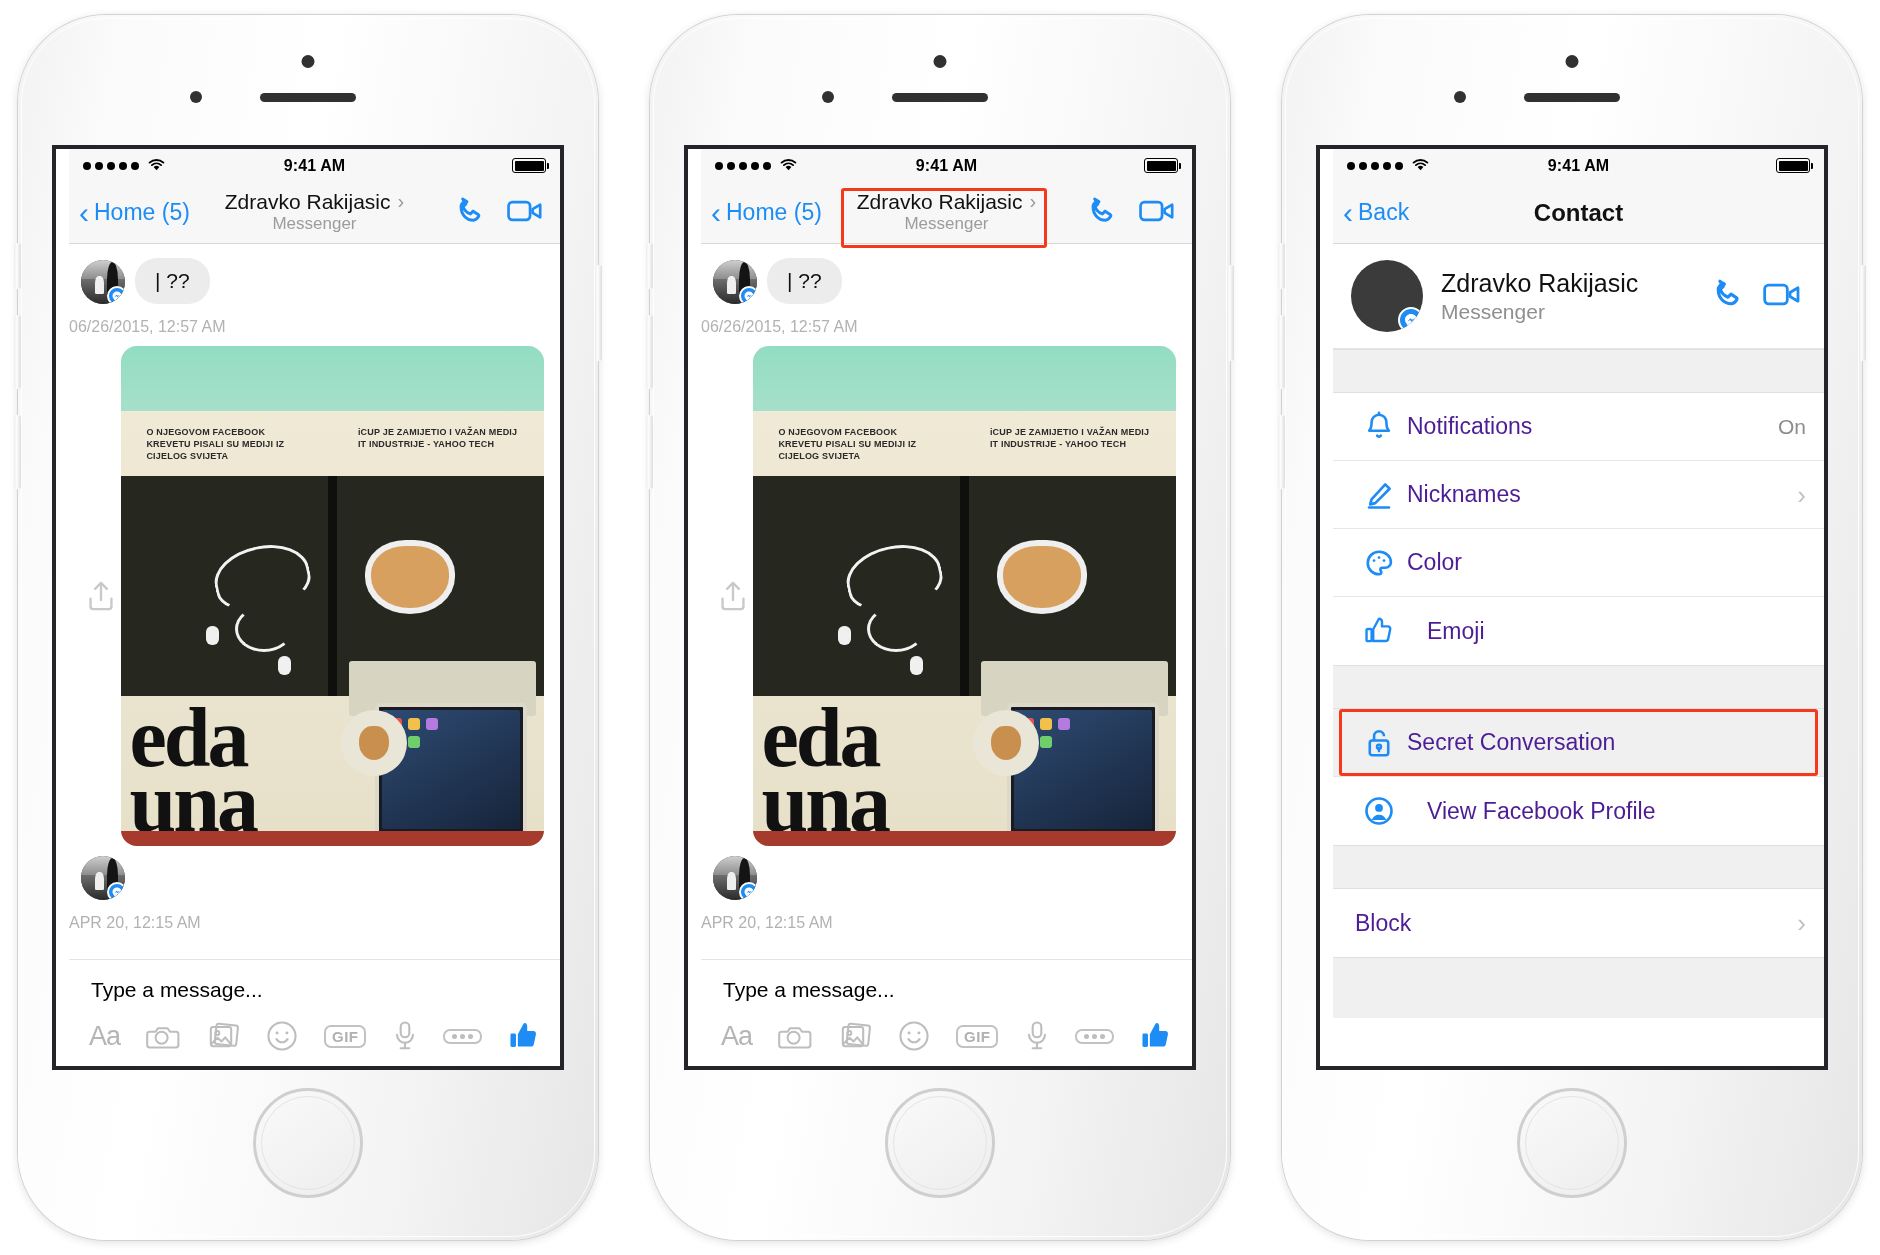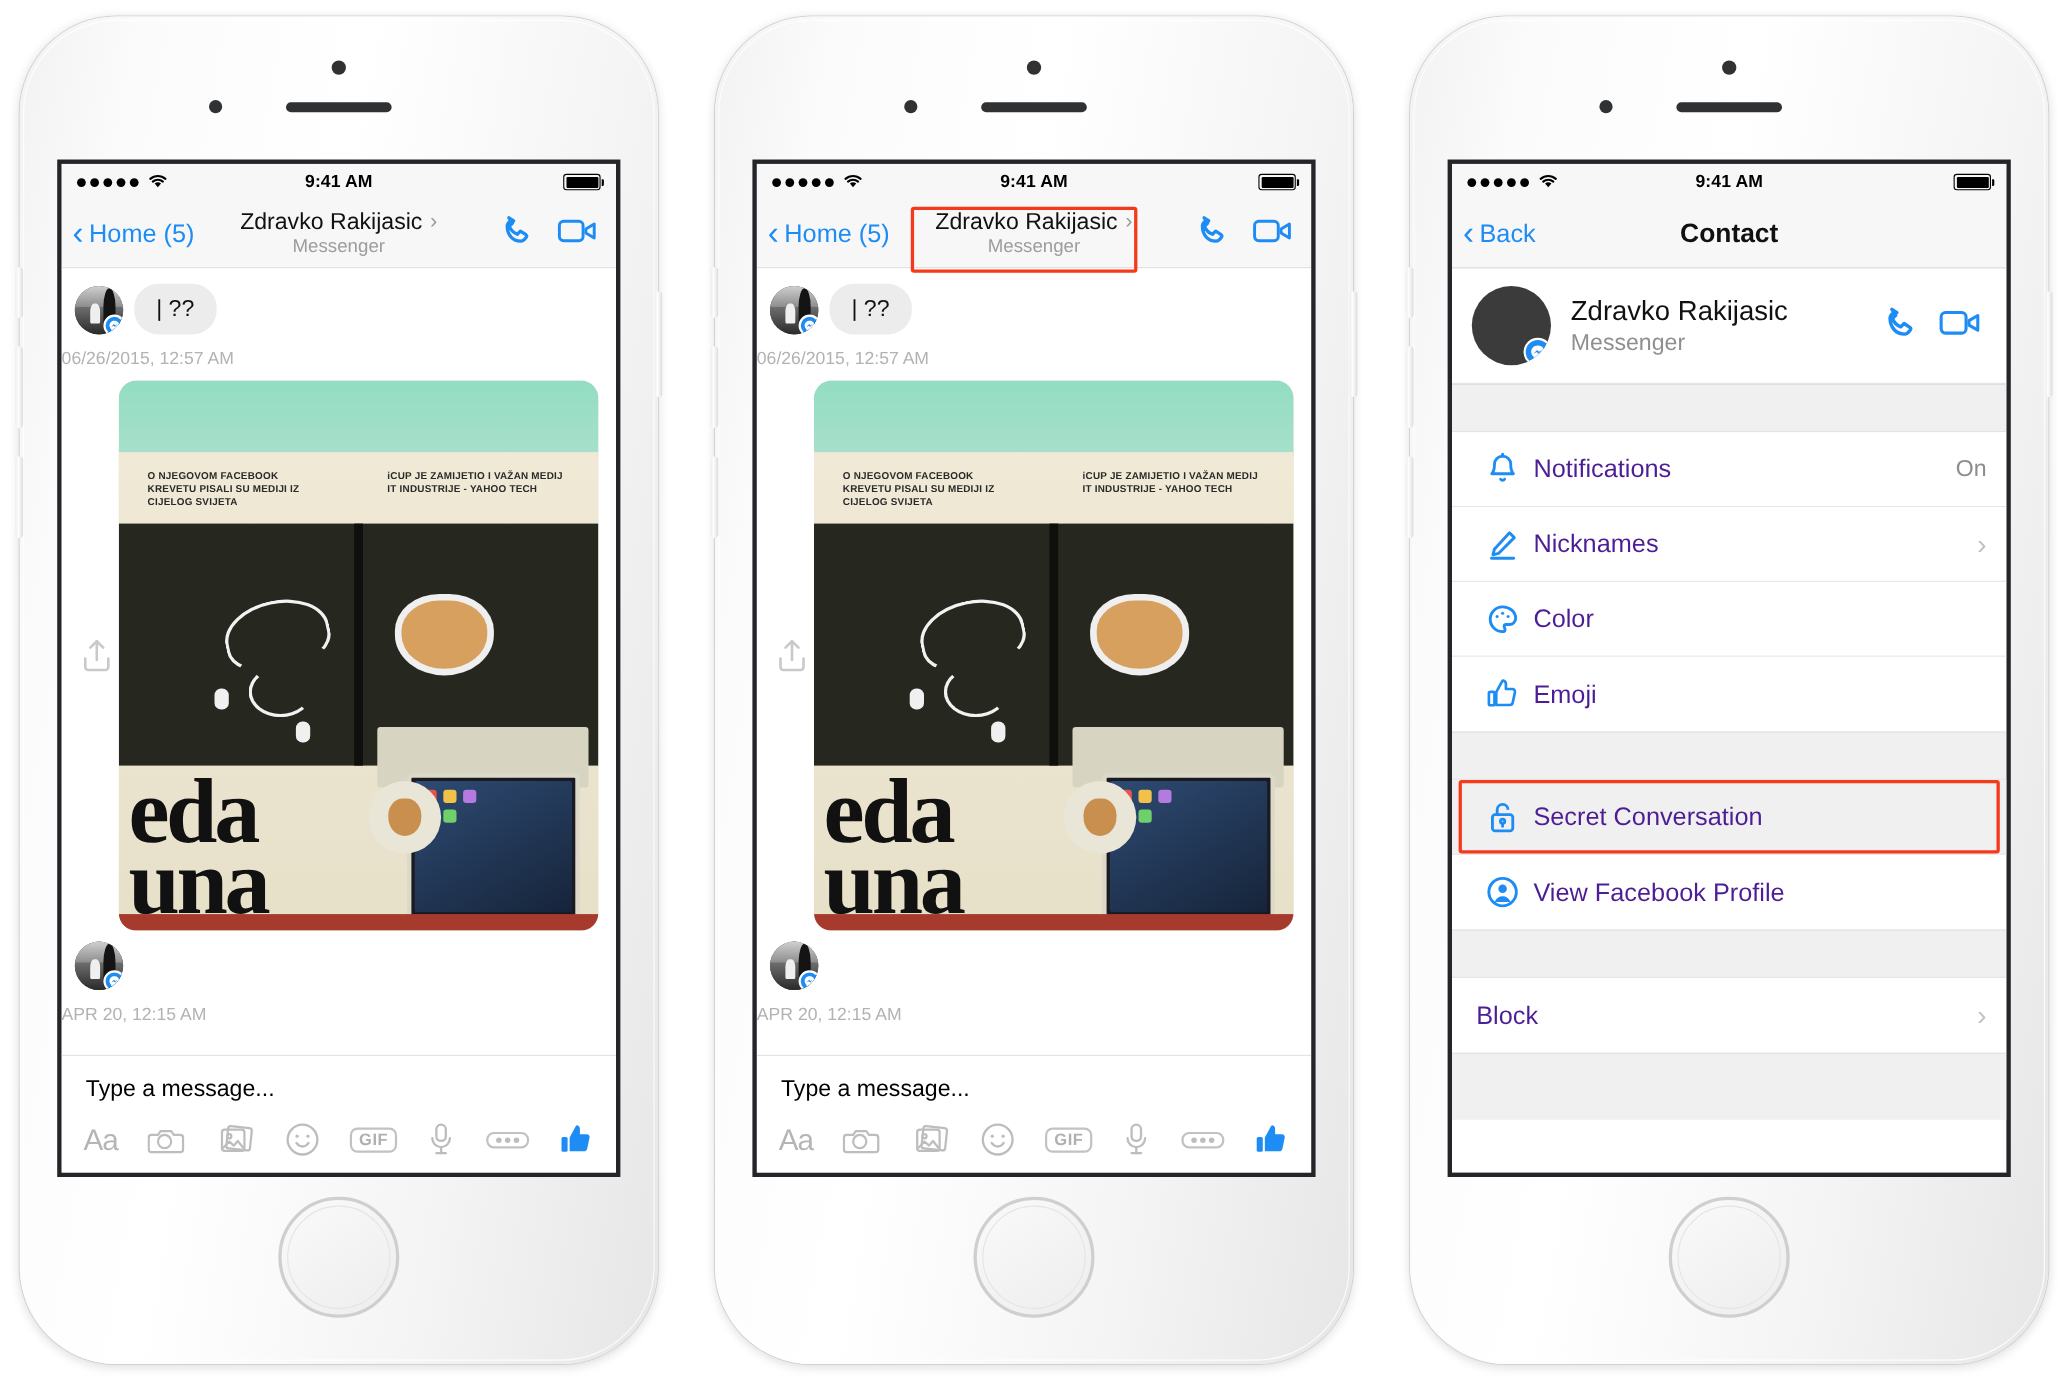--- a/index.html
+++ b/index.html
@@ -34,20 +34,21 @@
   .home-btn{position:absolute;bottom:42px;left:50%;transform:translateX(-50%);width:104px;height:104px;border-radius:50%;border:3px solid #cfcfcf;background:linear-gradient(145deg,#fafafa,#ededed);}
   .home-btn-in{position:absolute;inset:5px;border-radius:50%;border:1px solid #e4e4e4;}
 
   
   .screen{
     position:absolute;left:50%;transform:translateX(-50%);
     top:130px;width:512px;height:925px;
     background:#fff;overflow:hidden;
     border:4px solid #232528;
     box-sizing:border-box;
+    padding-left:13px;
   }
 
   
   .statusbar{height:33px;display:flex;align-items:center;padding:0 14px;background:#f7f7f7;font-size:17px;font-weight:bold;color:#000;position:relative;box-sizing:border-box;}
   .sb-left{display:flex;align-items:center;gap:4px;}
   .dot{width:8px;height:8px;border-radius:50%;background:#000;display:inline-block;}
   .wifi{margin-left:4px;display:inline-block;}
   .sb-time{position:absolute;left:0;right:0;text-align:center;font-size:16px;font-weight:bold;letter-spacing:.1px;pointer-events:none;}
   .sb-right{margin-left:auto;display:flex;align-items:center;}
   .battery{width:34px;height:15px;border:1.5px solid #000;border-radius:3px;position:relative;box-sizing:border-box;padding:1.5px;}
@@ -118,21 +119,21 @@
   .contact-hdr{display:flex;align-items:center;gap:18px;padding:16px 18px;background:#fff;border-bottom:1px solid #e4e4e4;}
   .avatar-lg{width:72px;height:72px;border-radius:50%;position:relative;overflow:hidden;background:#3b3b3b;flex:0 0 auto;}
   .avatar-lg .badge-msgr{width:26px;height:26px;right:-1px;bottom:-1px;}
   .avatar-lg .badge-msgr svg{width:16px;height:16px;}
   .c-name{font-size:25px;color:#111;line-height:1.25;}
   .c-sub{font-size:21px;color:#8f8f8f;}
   .c-actions{margin-left:auto;display:flex;gap:16px;align-items:center;padding-right:4px;}
   .gap{height:42px;background:#f0f0f0;border-top:1px solid #e0e0e0;border-bottom:1px solid #e0e0e0;}
   .grp{background:#fff;}
   .row{display:flex;align-items:center;height:68px;padding:0 18px;border-bottom:1px solid #e6e6e6;position:relative;box-sizing:border-box;}
-  .row:last-child{border-bottom:none;}
+  .row:last-child{border-bottom:none;gap:20px;}
   .row .r-ic{width:56px;flex:0 0 auto;display:flex;align-items:center;justify-content:center;}
   .row .r-lb{font-size:23px;color:#4c1d95;}
   .row .r-val{margin-left:auto;font-size:21px;color:#8d8d8d;}
   .row .r-chev{margin-left:auto;color:#c2c2c2;font-size:26px;font-weight:300;line-height:1;}
   .row.no-ic{padding-left:22px;}
   .row.hl{background:#f0f0f0;}
   .hl-row-box{position:absolute;left:6px;right:6px;top:0;bottom:0;border:3px solid #f5391b;border-radius:3px;pointer-events:none;}
 </style>
 </head>
 <body>

